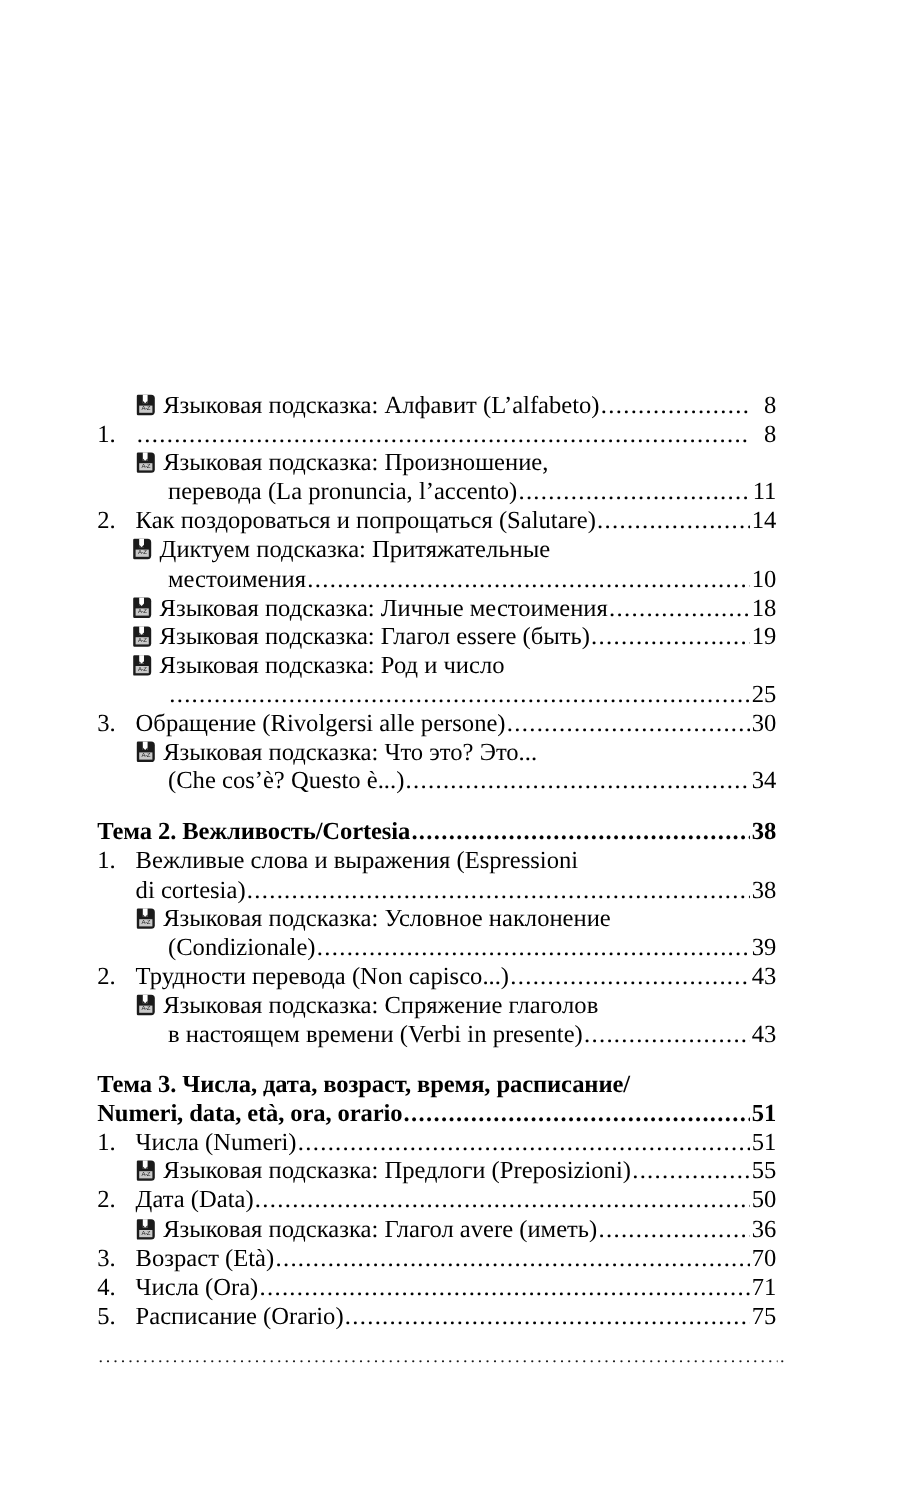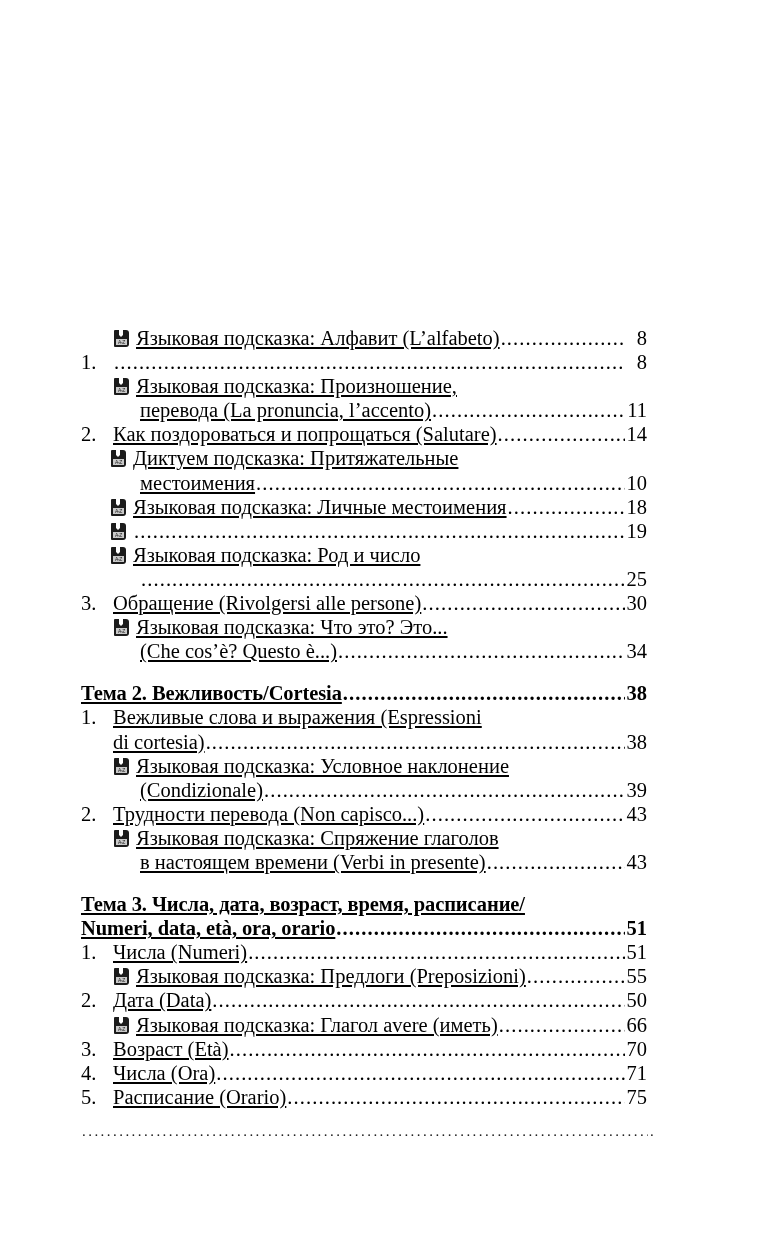--- a/index.html
+++ b/index.html
@@ -89,21 +89,20 @@
     font-size: 5px;
     line-height: 6px;
     text-align: center;
     letter-spacing: -0.3px;
   }
 
   
   .txt {
     flex: 0 0 auto;
     font-size: 20.5px;
-    text-decoration: underline;
   }
   .txt.bold {
     font-weight: bold;
     letter-spacing: -0.1px;
   }
 
   
   .leader {
     flex: 1 1 auto;
     overflow: hidden;
@@ -224,20 +223,21 @@
       <span class="leader"></span>
       <span class="pg">18</span>
     </div>
     <div class="line">
       <span class="pad-icon"></span>
       <span class="bookicon">
         <span class="body"></span>
         <span class="bm"></span>
         <span class="az">A-Z</span>
       </span>
+      <span class="txt">Языковая подсказка: Глагол essere (быть)</span>
       <span class="leader"></span>
       <span class="pg">19</span>
     </div>
     <div class="line">
       <span class="pad-icon"></span>
       <span class="bookicon">
         <span class="body"></span>
         <span class="bm"></span>
         <span class="az">A-Z</span>
       </span>
@@ -361,21 +361,21 @@
     </div>
     <div class="line">
       <span class="pad-icon-wide"></span>
       <span class="bookicon">
         <span class="body"></span>
         <span class="bm"></span>
         <span class="az">A-Z</span>
       </span>
       <span class="txt">Языковая подсказка: Глагол avere (иметь)</span>
       <span class="leader"></span>
-      <span class="pg">66</span>
+      <span class="pg">36</span>
     </div>
     <div class="line">
       <span class="num">3.</span>
       <span class="txt">Возраст (Età)</span>
       <span class="leader"></span>
       <span class="pg">70</span>
     </div>
     <div class="line">
       <span class="num">4.</span>
       <span class="txt">Числа (Ora)</span>

